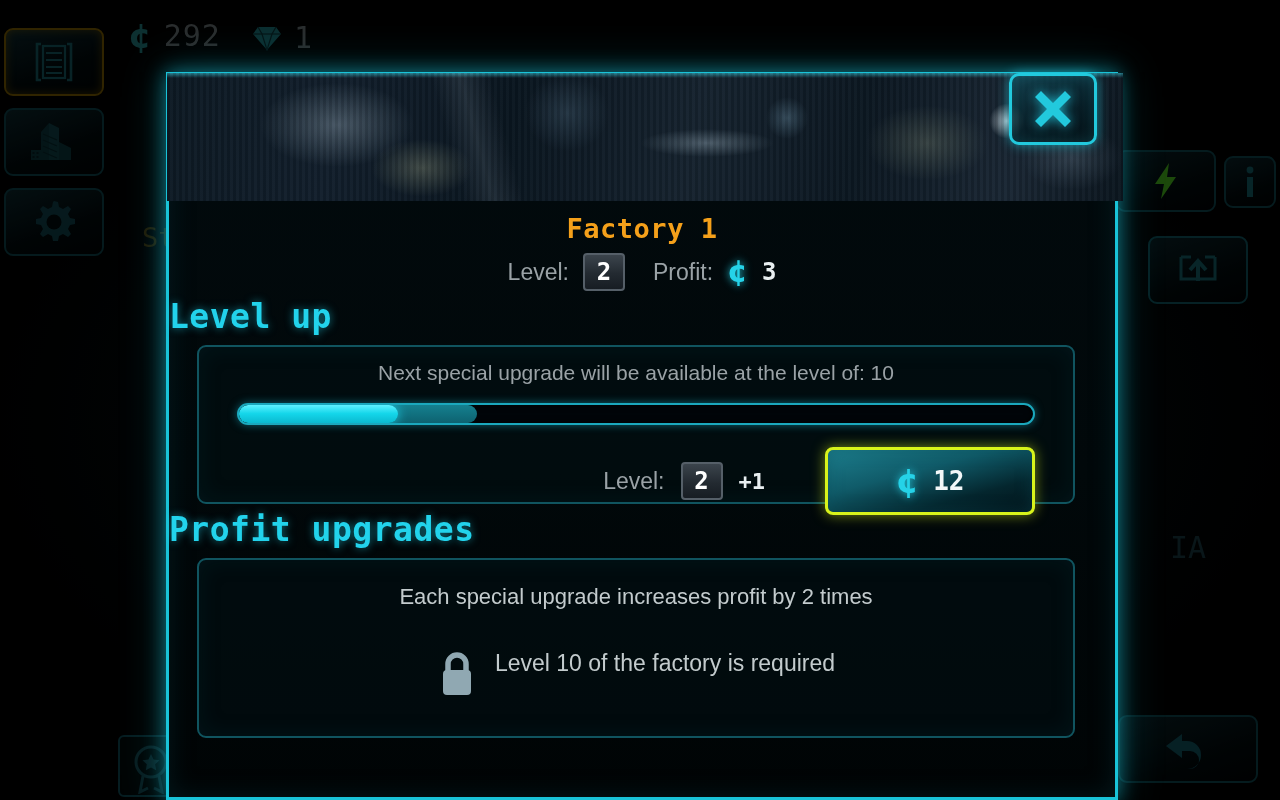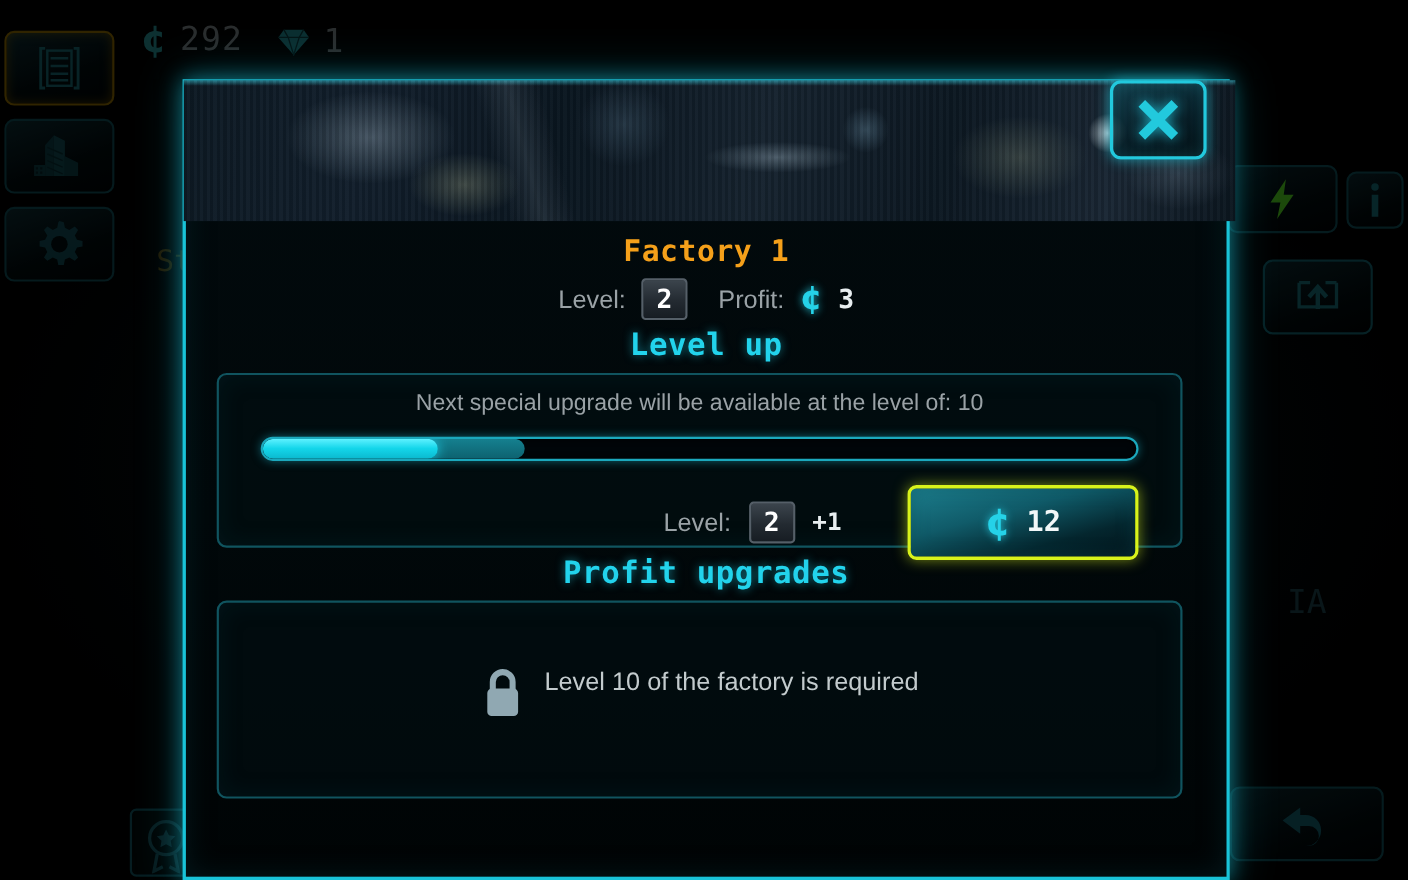--- a/index.html
+++ b/index.html
@@ -135,21 +135,21 @@
   .lvl-box {
     display: inline-flex; align-items: center; justify-content: center;
     min-width: 42px; height: 38px; padding: 0 9px;
     background: linear-gradient(180deg, #3b444c 0%, #232a31 55%, #171d23 100%);
     border: 2px solid #555f68; border-radius: 4px;
     color: #fff; font-size: 24px; font-family: "DejaVu Sans Mono", monospace; font-weight: 700;
   }
   .white-num { color: #e8eef0; font-size: 24px; font-family: "DejaVu Sans Mono", monospace; font-weight: 700; }
 
   .section-head {
-    text-align: center; color: #22d3ec; font-size: 28px; font-weight: 700;
+    text-align: left; color: #22d3ec; font-size: 33px; font-weight: 700;
     font-family: "DejaVu Sans Mono", monospace; margin-top: 6px; letter-spacing: .5px;
     text-shadow: 0 0 9px rgba(34,211,236,.55);
   }
 
   .panel {
     margin: 9px 40px 0 28px; border: 2px solid #10545f; border-radius: 9px;
     background: rgba(2,14,18,.62);
     box-shadow: inset 0 0 22px rgba(8,60,70,.22);
   }
   .panel-levelup { height: 159px; padding: 14px 38px; }
@@ -356,20 +356,21 @@
           <div class="buy-btn">
             <span class="coin-sym bright" style="font-size:34px;">¢</span>
             <span class="price">12</span>
           </div>
         </div>
       </div>
 
       <div class="section-head">Profit upgrades</div>
 
       <div class="panel panel-special">
+        <div class="spec-line1">Each special upgrade increases profit by 2 times</div>
         <div class="spec-lock-row">
           <span>
             <svg width="40" height="48" viewBox="0 0 40 48">
               <path d="M11 21 V14 a9 9 0 0 1 18 0 V21" fill="none" stroke="#90a8b2" stroke-width="5.5"></path>
               <rect x="6" y="20" width="28" height="25" rx="4" fill="#90a8b2"></rect>
             </svg>
           </span>
           <span class="txt">Level 10 of the factory is required</span>
         </div>
       </div>

